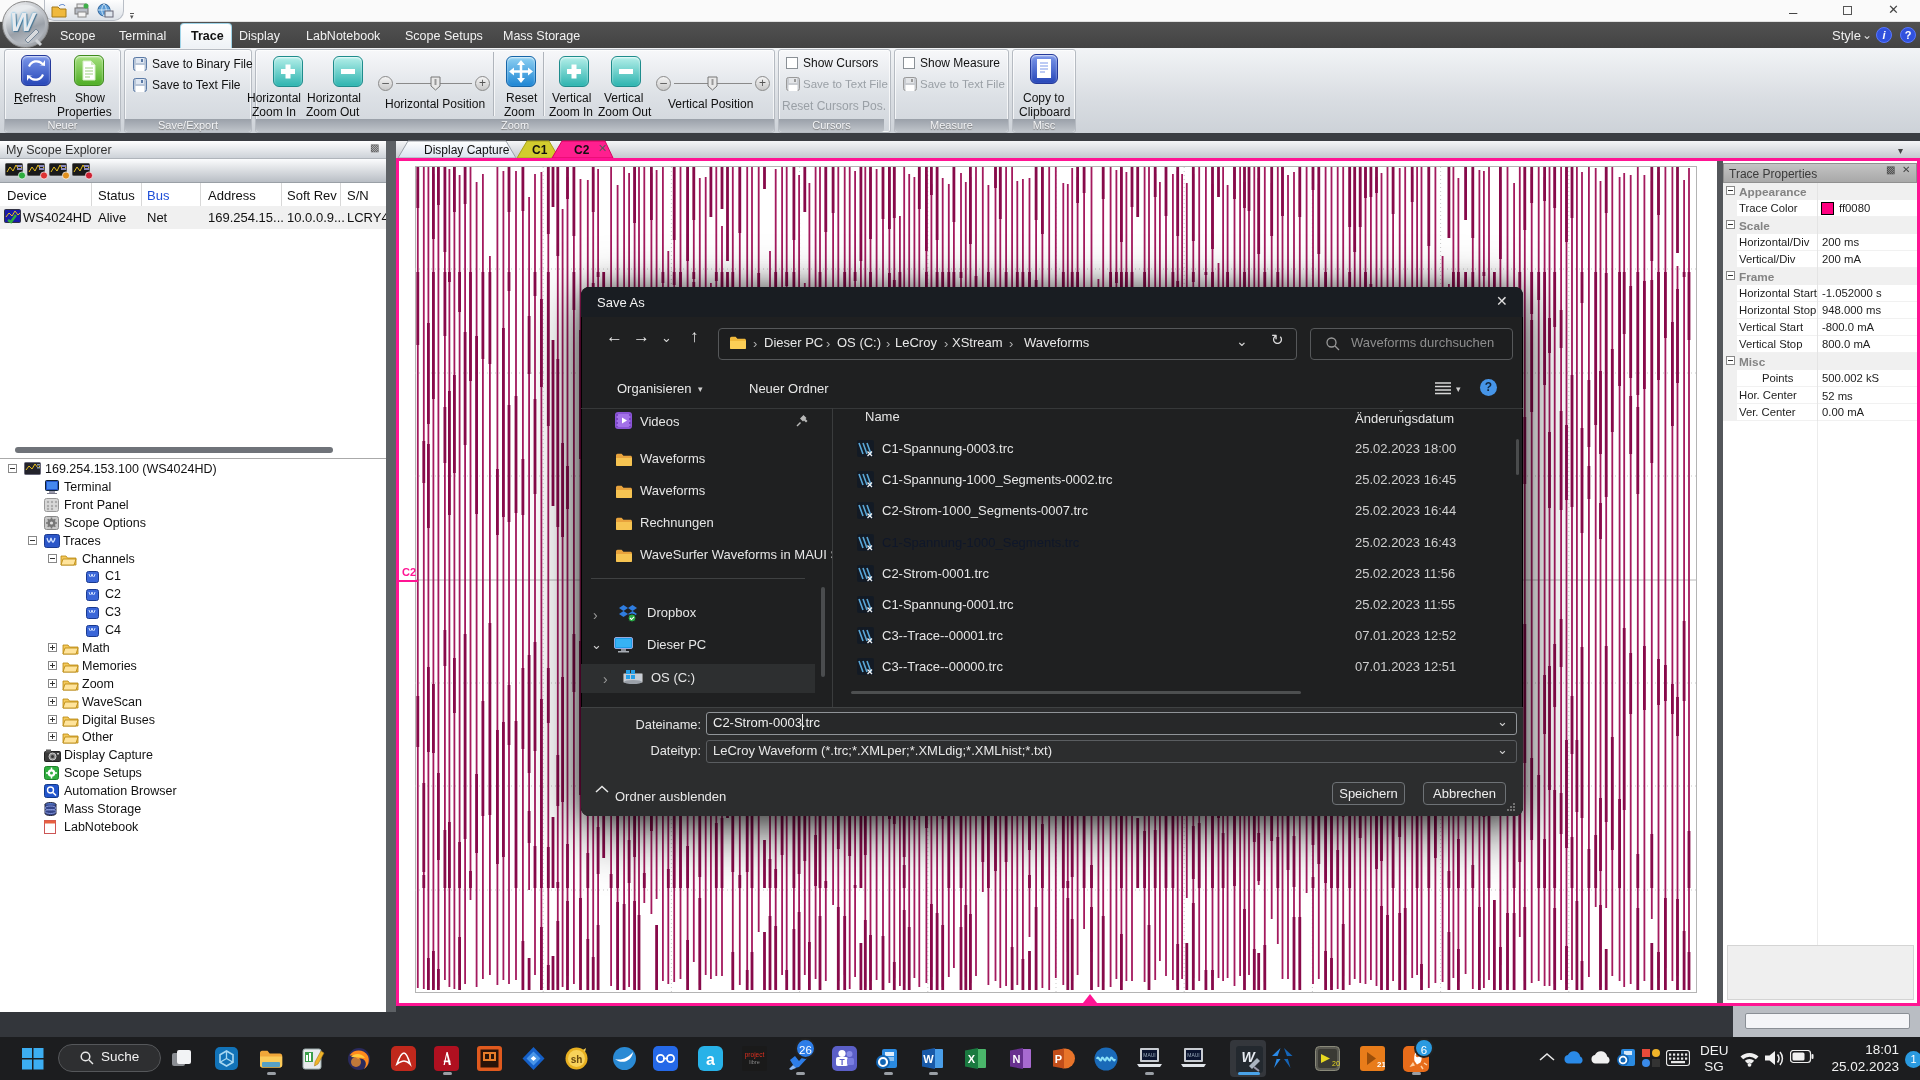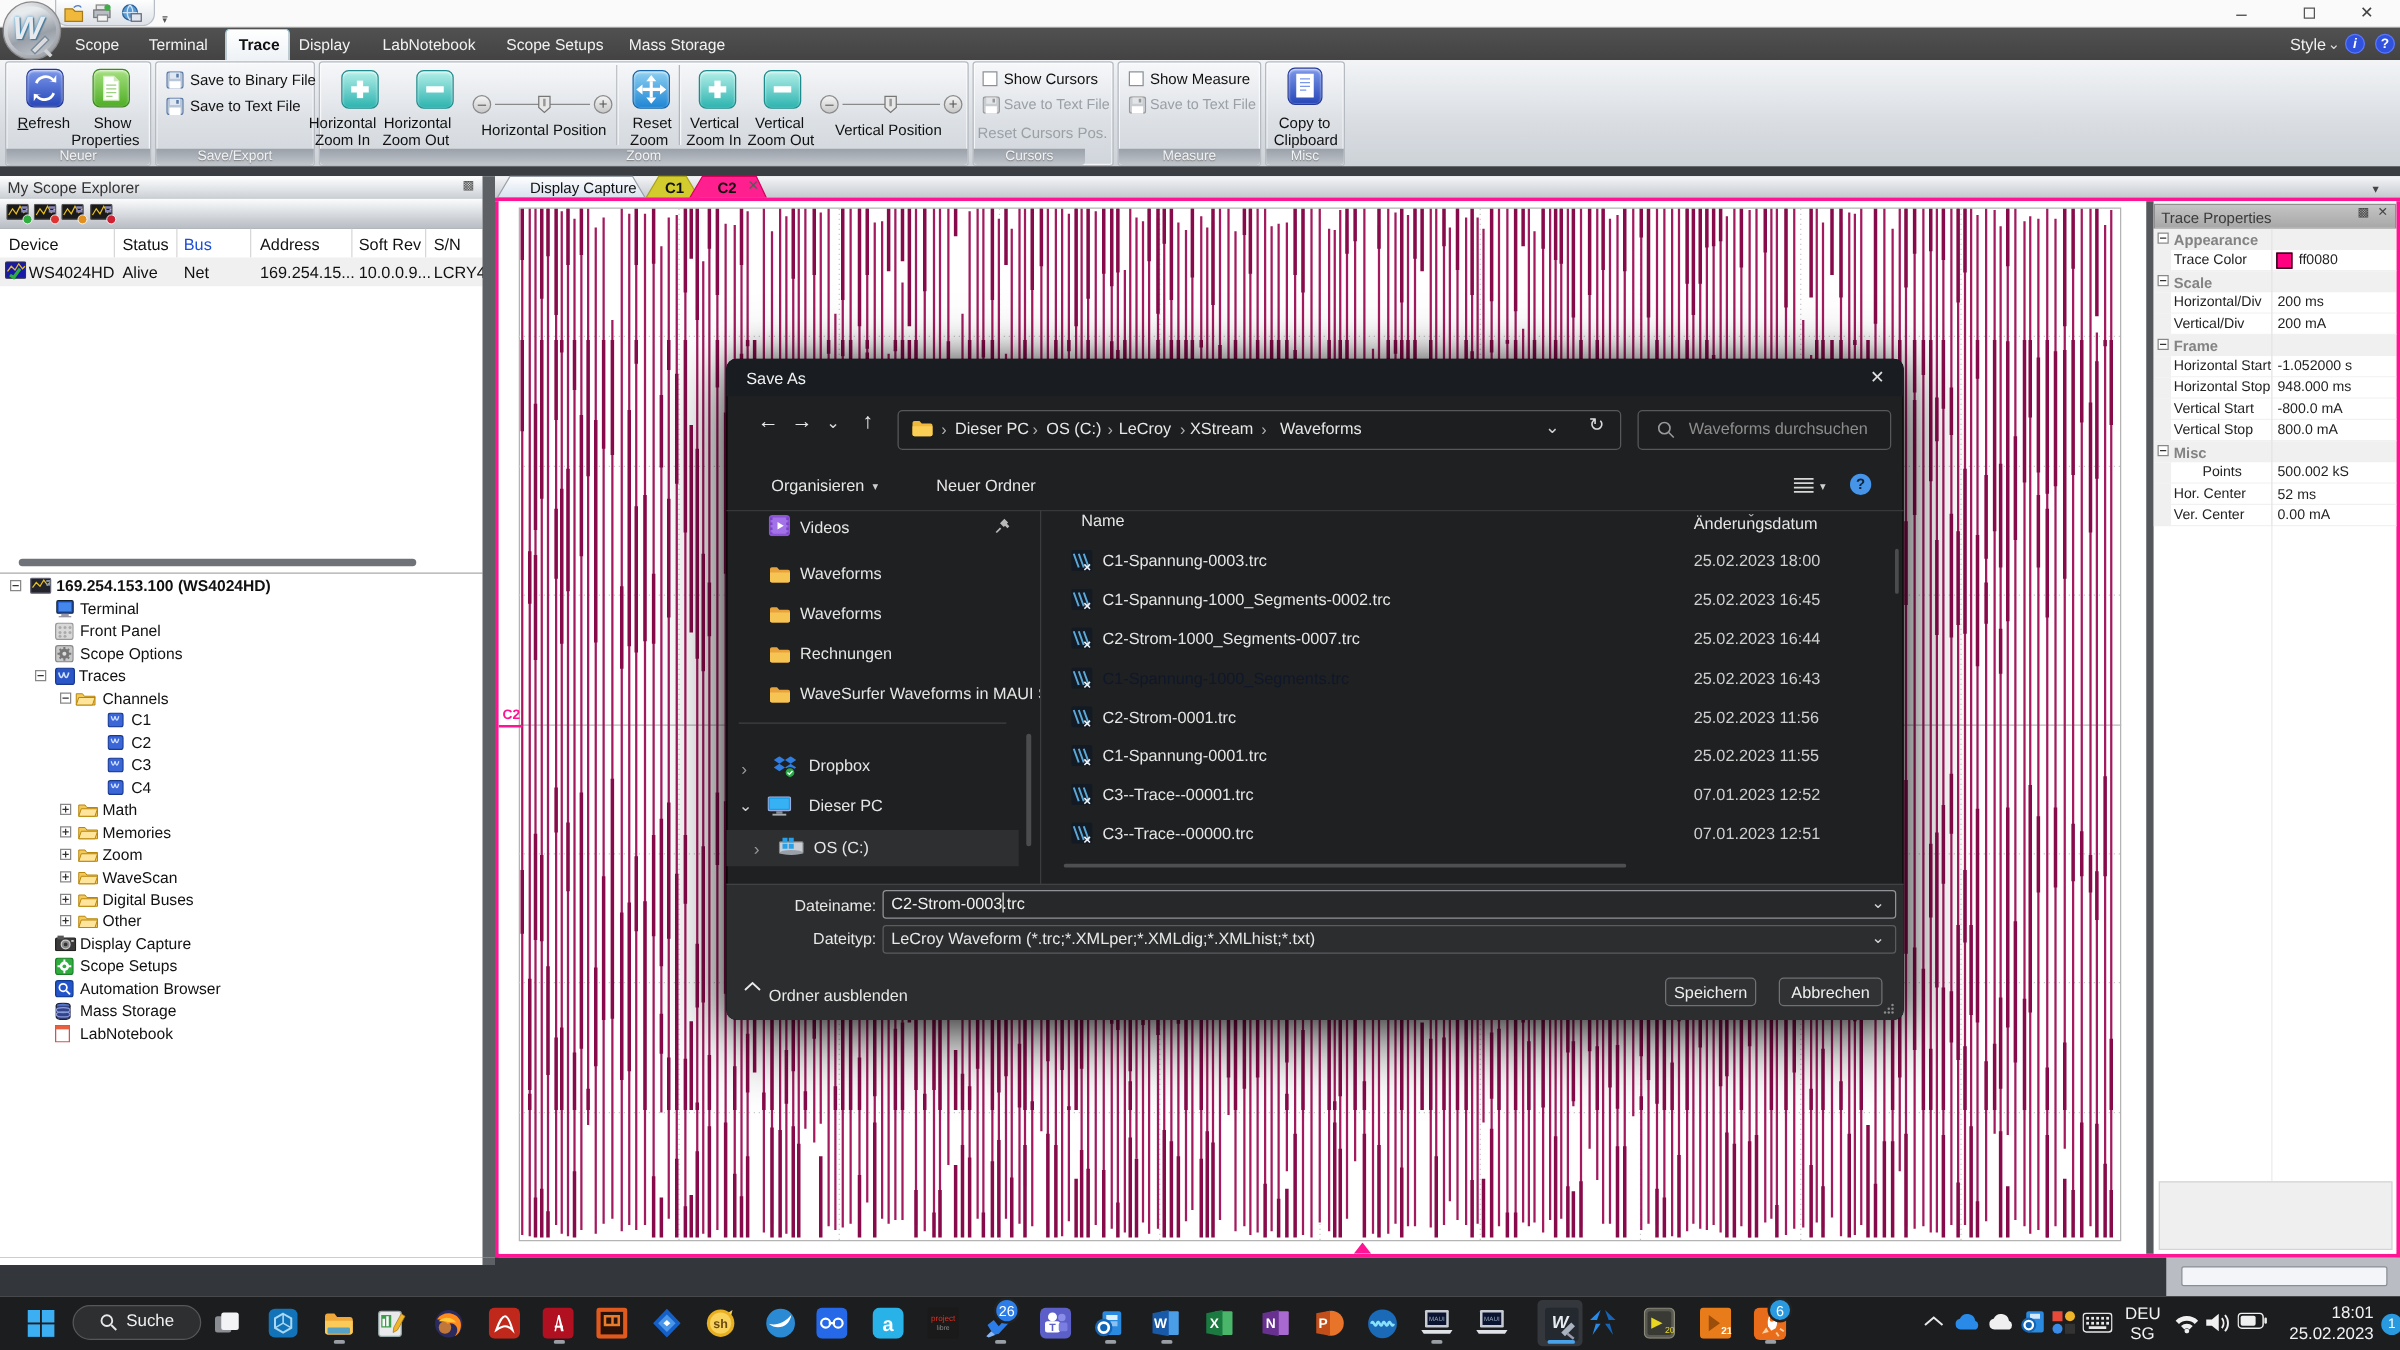--- a/index.html
+++ b/index.html
@@ -48,21 +48,21 @@
       <path d="M14 16l5 5" stroke="#cfd2d6" stroke-width="3"></path>
     </svg>
 <div class="a" style="left:0px;top:48px;width:1920px;height:85px;background:linear-gradient(#f2f4f6,#d9dde2 60%,#cdd2d8)"></div>
 <div class="a" style="left:4px;top:49px;width:117px;height:84px;background:linear-gradient(#f7f8fa,#dde1e6 55%,#d0d5db);border:1px solid #b6bbc2;border-radius:3px;box-shadow:inset 0 0 0 1px rgba(255,255,255,.7)"></div>
 <div class="a" style="left:5px;top:119px;width:115px;height:13px;background:linear-gradient(#9aa0a9,#c0c5cb);border-radius:0 0 3px 3px;color:#f2f3f5;font-size:11px;text-align:center;line-height:13px;text-shadow:0 1px 1px #777">Neuer</div>
 <div class="a" style="left:124px;top:49px;width:128px;height:84px;background:linear-gradient(#f7f8fa,#dde1e6 55%,#d0d5db);border:1px solid #b6bbc2;border-radius:3px;box-shadow:inset 0 0 0 1px rgba(255,255,255,.7)"></div>
 <div class="a" style="left:125px;top:119px;width:126px;height:13px;background:linear-gradient(#9aa0a9,#c0c5cb);border-radius:0 0 3px 3px;color:#f2f3f5;font-size:11px;text-align:center;line-height:13px;text-shadow:0 1px 1px #777">Save/Export</div>
 <div class="a" style="left:255px;top:49px;width:520px;height:84px;background:linear-gradient(#f7f8fa,#dde1e6 55%,#d0d5db);border:1px solid #b6bbc2;border-radius:3px;box-shadow:inset 0 0 0 1px rgba(255,255,255,.7)"></div>
 <div class="a" style="left:256px;top:119px;width:518px;height:13px;background:linear-gradient(#9aa0a9,#c0c5cb);border-radius:0 0 3px 3px;color:#f2f3f5;font-size:11px;text-align:center;line-height:13px;text-shadow:0 1px 1px #777">Zoom</div>
 <div class="a" style="left:778px;top:49px;width:113px;height:84px;background:linear-gradient(#f7f8fa,#dde1e6 55%,#d0d5db);border:1px solid #b6bbc2;border-radius:3px;box-shadow:inset 0 0 0 1px rgba(255,255,255,.7)"></div>
-<div class="a" style="left:779px;top:119px;width:89px;height:13px;background:linear-gradient(#9aa0a9,#c0c5cb);border-radius:0 0 3px 3px;color:#f2f3f5;font-size:11px;text-align:center;line-height:13px;text-shadow:0 1px 1px #777">Cursors</div>
+<div class="a" style="left:779px;top:119px;width:105px;height:13px;background:linear-gradient(#9aa0a9,#c0c5cb);border-radius:0 0 3px 3px;color:#f2f3f5;font-size:11px;text-align:center;line-height:13px;text-shadow:0 1px 1px #777">Cursors</div>
 <div class="a" style="left:894px;top:49px;width:115px;height:84px;background:linear-gradient(#f7f8fa,#dde1e6 55%,#d0d5db);border:1px solid #b6bbc2;border-radius:3px;box-shadow:inset 0 0 0 1px rgba(255,255,255,.7)"></div>
 <div class="a" style="left:895px;top:119px;width:113px;height:13px;background:linear-gradient(#9aa0a9,#c0c5cb);border-radius:0 0 3px 3px;color:#f2f3f5;font-size:11px;text-align:center;line-height:13px;text-shadow:0 1px 1px #777">Measure</div>
 <div class="a" style="left:1012px;top:49px;width:64px;height:84px;background:linear-gradient(#f7f8fa,#dde1e6 55%,#d0d5db);border:1px solid #b6bbc2;border-radius:3px;box-shadow:inset 0 0 0 1px rgba(255,255,255,.7)"></div>
 <div class="a" style="left:1013px;top:119px;width:62px;height:13px;background:linear-gradient(#9aa0a9,#c0c5cb);border-radius:0 0 3px 3px;color:#f2f3f5;font-size:11px;text-align:center;line-height:13px;text-shadow:0 1px 1px #777">Misc</div>
 <div class="a" style="left:21px;top:55px;width:30px;height:31px;background:linear-gradient(#7b97ea,#2747b8);border:1px solid #24399a;border-radius:6px;box-shadow:inset 0 1px 2px rgba(255,255,255,.8)"><svg width="28" height="29" style="margin:0 0 0 0">
         <path d="M8 11a7 7 0 0 1 12-2l-3 0 6 1 0-6-2 3a9 9 0 0 0-15 3z" fill="#fff"></path>
         <path d="M20 18a7 7 0 0 1-12 2l3 0-6-1 0 6 2-3a9 9 0 0 0 15-3z" fill="#fff"></path>
       </svg></div>
 <div class="a" style="left:14px;top:91px;white-space:nowrap;font-size:12px;color:#111"><u>R</u>efresh</div>
 <div class="a" style="left:74px;top:55px;width:30px;height:31px;background:linear-gradient(#a5e07f,#4fae25);border:1px solid #3f8a1e;border-radius:6px;box-shadow:inset 0 1px 2px rgba(255,255,255,.8)"><svg width="28" height="29">
@@ -219,21 +219,21 @@
 <div class="a" style="left:15px;top:447px;width:318px;height:6px;background:#6f7379;border-radius:3px"></div>
 <div class="a" style="left:0px;top:458px;width:386px;height:1px;background:#aaa"></div>
 <div class="a" style="left:8px;top:464px;width:9px;height:9px;background:#fff;border:1px solid #888"></div>
     <div class="a" style="left:10px;top:468px;width:5px;height:1px;background:#333"></div>
     <div class="a" style="left:24px;top:462px"><svg width="18" height="14">
         <rect x="0.5" y="0.5" width="16" height="12" rx="1" fill="#23232b" stroke="#667"></rect>
         <path d="M2 8l3-4 3 3 3-5 3 4 2-2" stroke="#e8c020" fill="none"></path>
         <rect x="13" y="2" width="3" height="1.5" fill="#89a"></rect>
         <rect x="13" y="5" width="3" height="1.5" fill="#89a"></rect>
       </svg></div>
-    <div class="a" style="left:45px;top:462px;white-space:nowrap;font-size:12.5px;color:#111;font-weight:bold">169.254.153.100 (WS4024HD)</div>
+    <div class="a" style="left:45px;top:462px;white-space:nowrap;font-size:12.5px;color:#111;font-weight:normal">169.254.153.100 (WS4024HD)</div>
 <div class="a" style="left:44px;top:480px"><svg width="16" height="14">
         <rect x="1.5" y="0.5" width="13" height="10" rx="1" fill="#2255cc" stroke="#123"></rect>
         <rect x="3" y="2" width="10" height="7" fill="#4488ee"></rect>
         <rect x="5" y="11" width="6" height="2" fill="#99a"></rect>
         <rect x="3" y="13" width="10" height="1" fill="#778"></rect>
       </svg></div>
     <div class="a" style="left:64px;top:480px;white-space:nowrap;font-size:12.5px;color:#111;">Terminal</div>
 <div class="a" style="left:44px;top:498px"><svg width="15" height="14">
         <rect x="0.5" y="0.5" width="14" height="13" rx="2" fill="#d8d8d8" stroke="#999"></rect>
         <g fill="#aaa">

